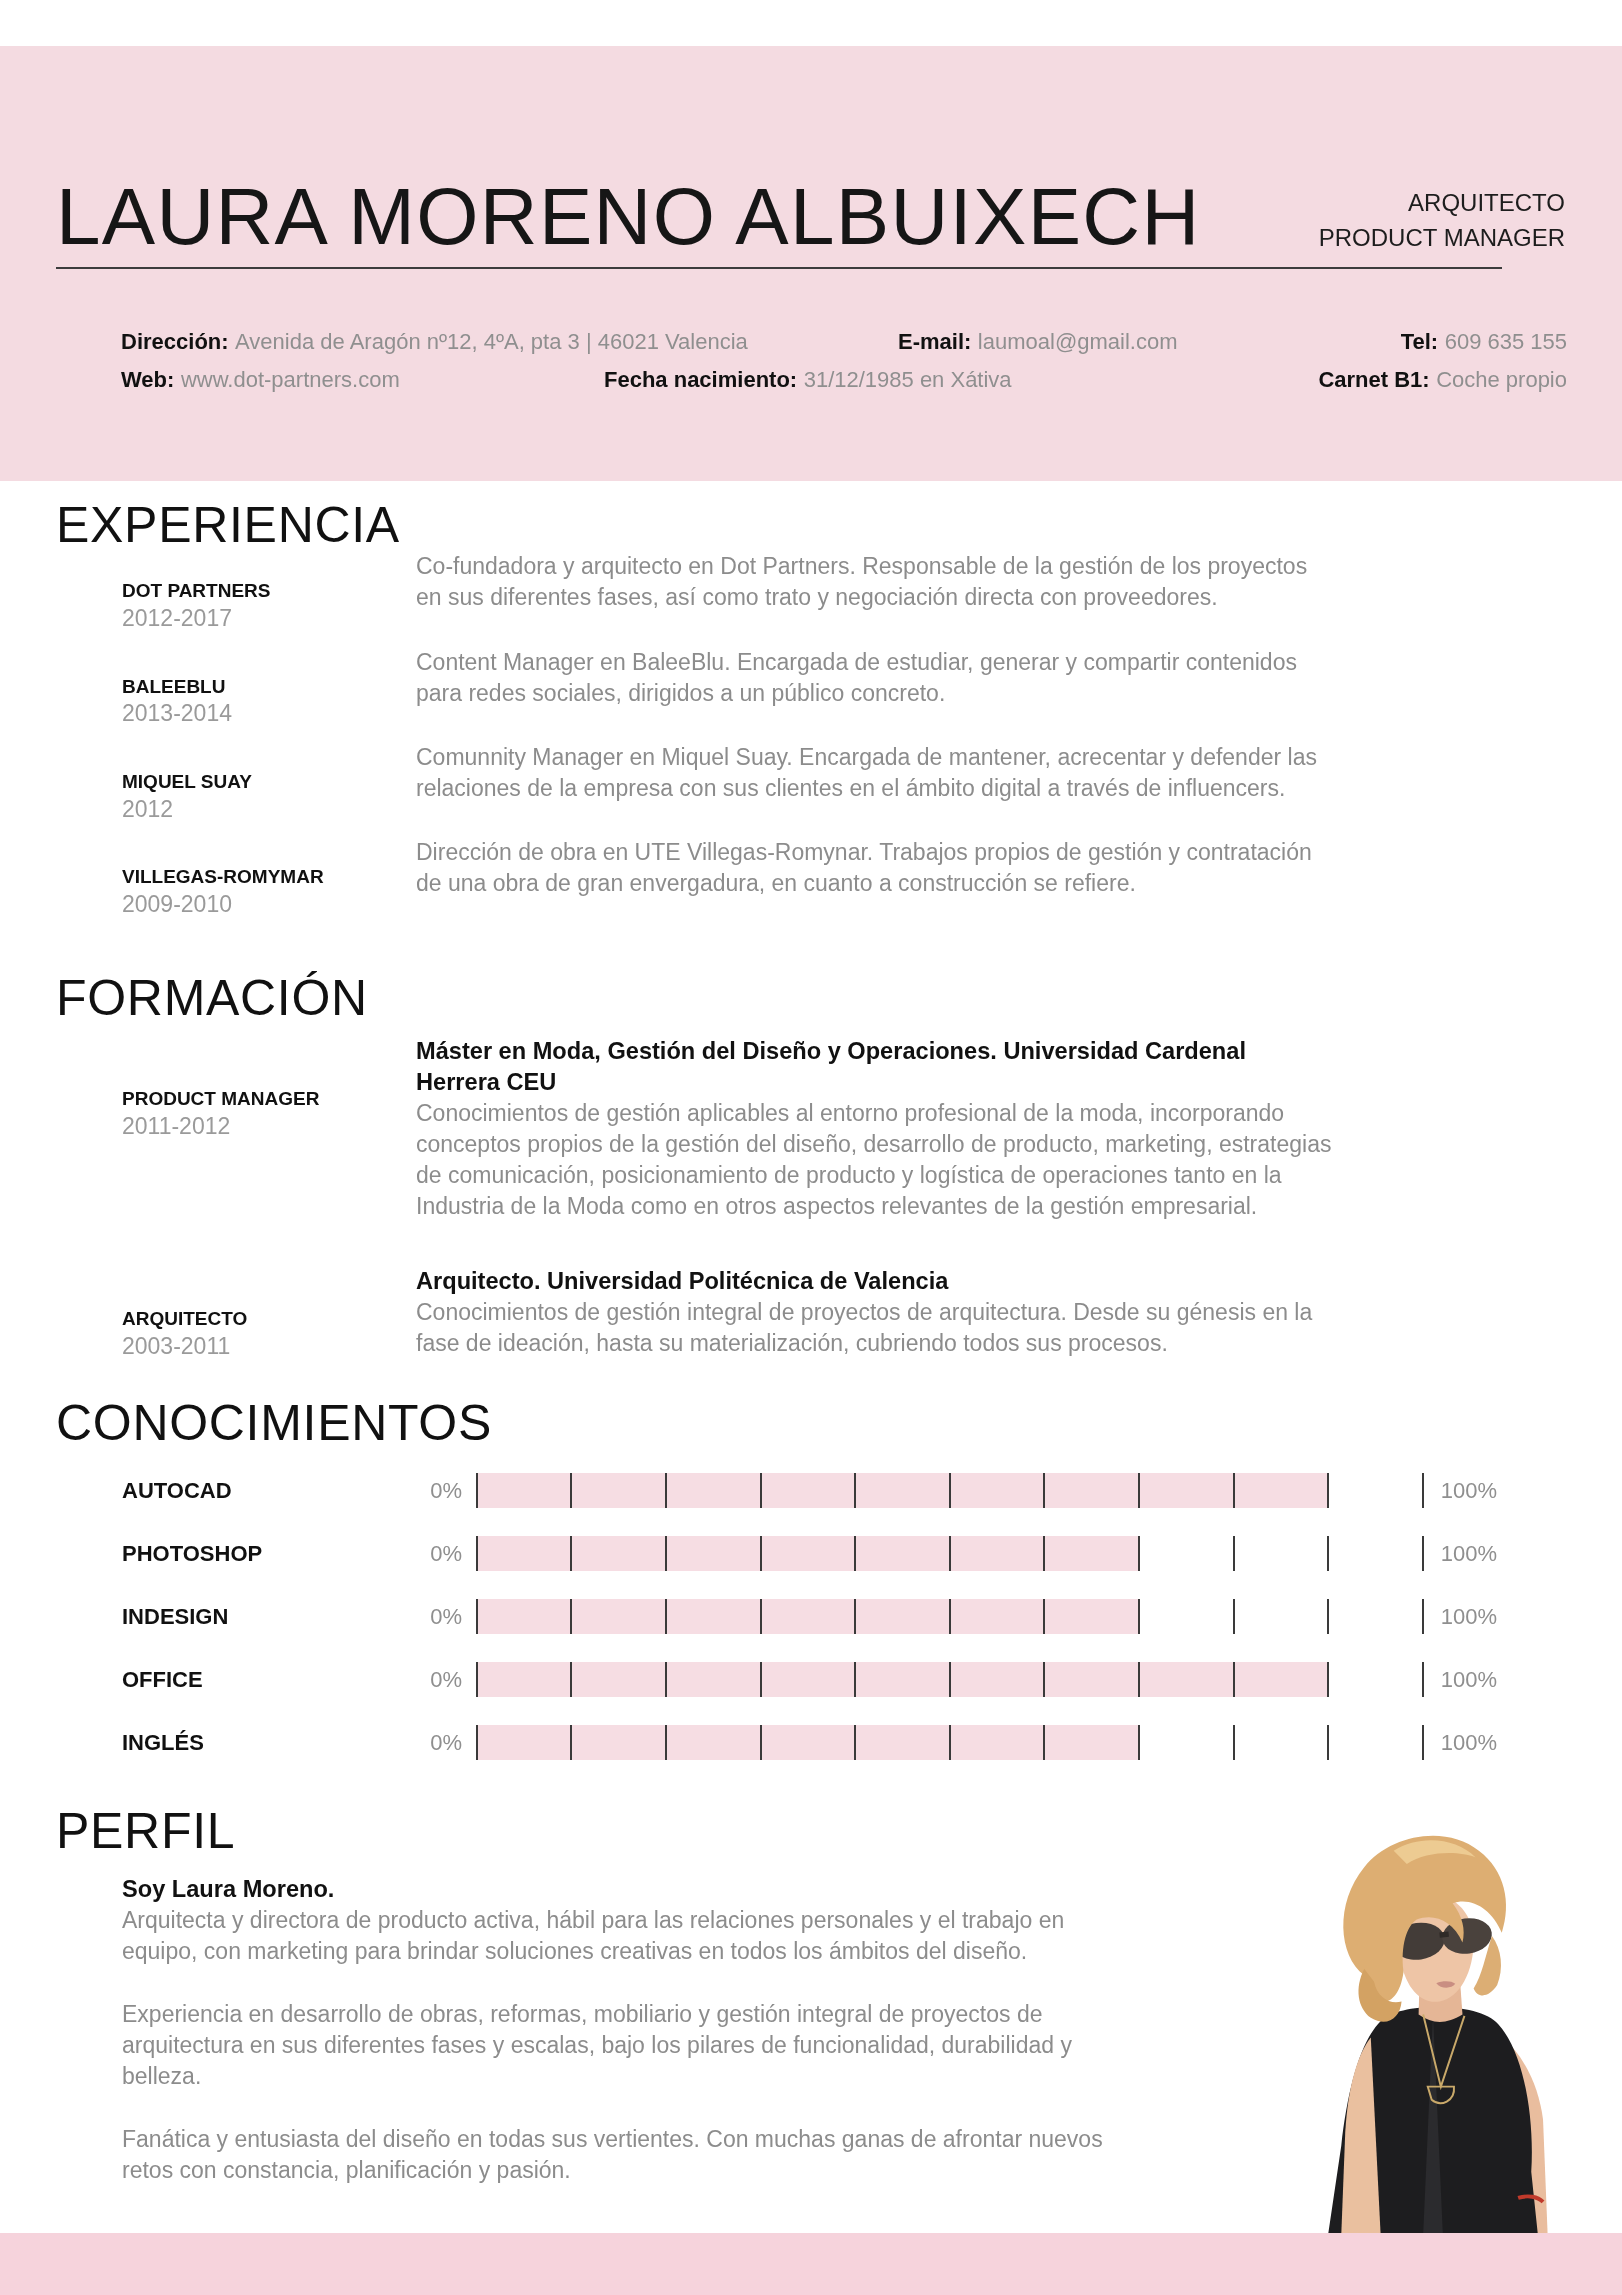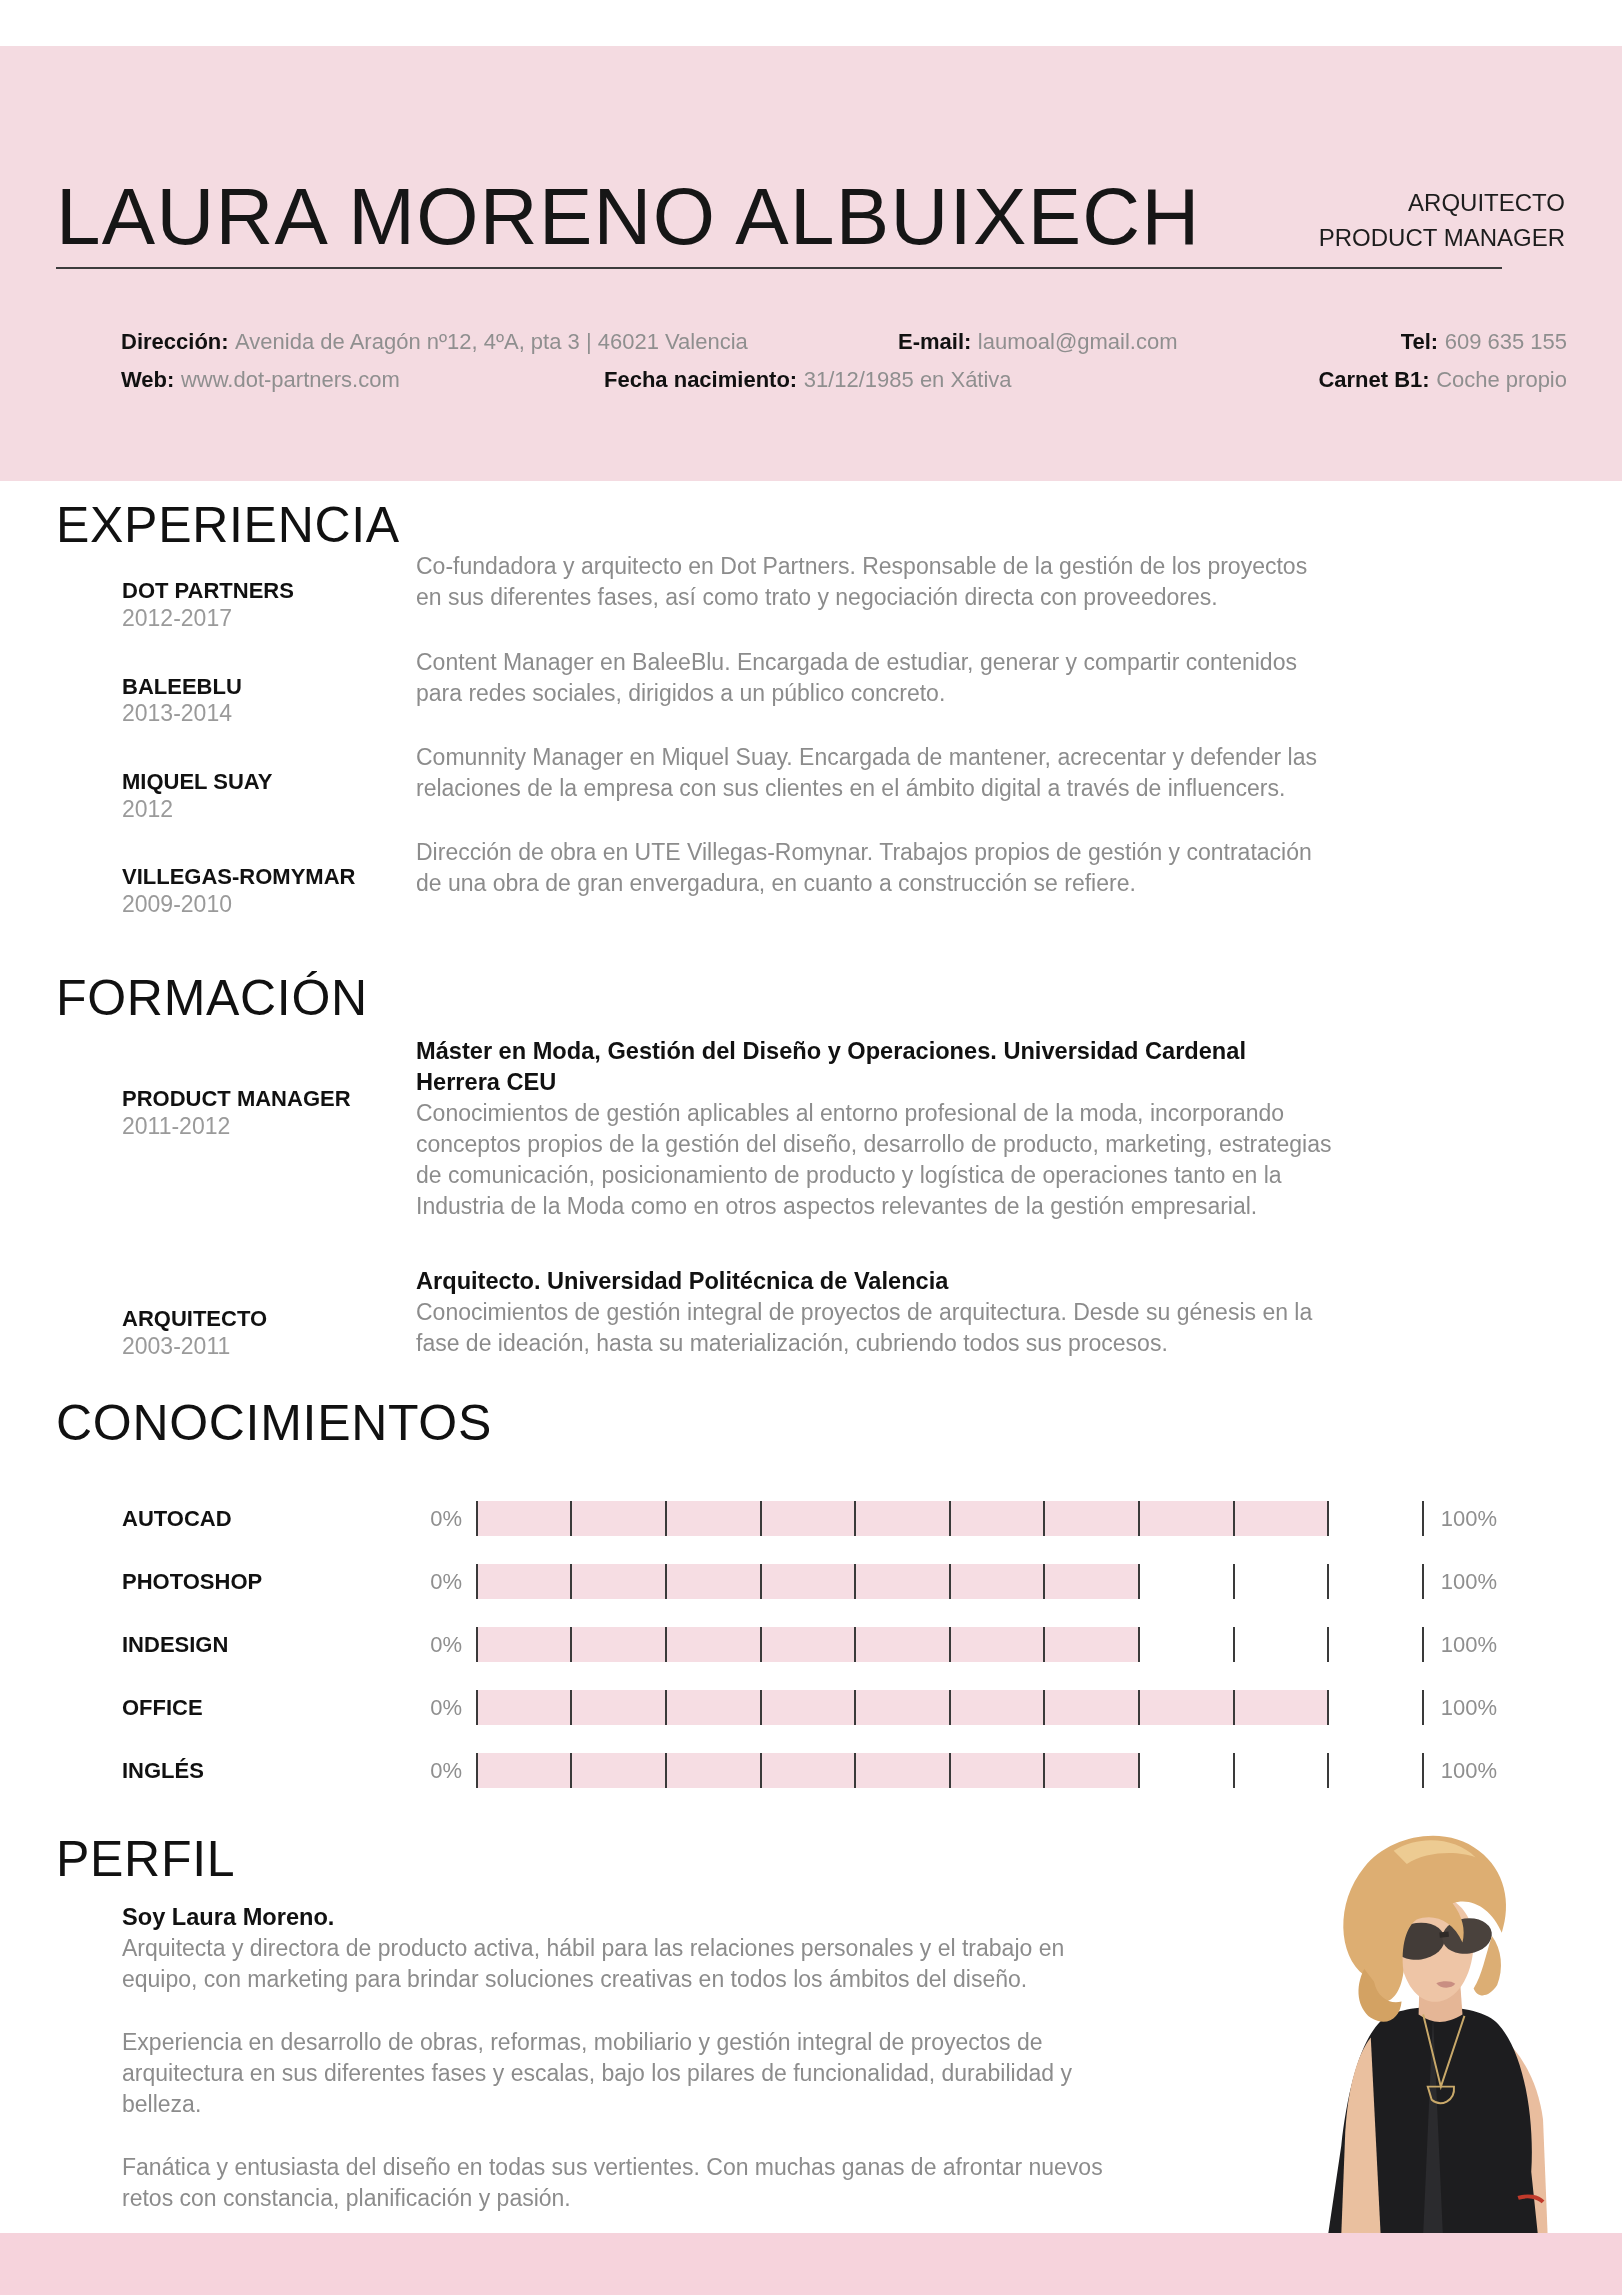--- a/index.html
+++ b/index.html
@@ -30,31 +30,31 @@
   
   .main{position:absolute;top:481px;left:0;width:1623px;}
   .section-heading{margin:0 0 0 56px;font-size:50px;font-weight:400;line-height:52px;letter-spacing:0.7px;color:#111;}
   .h-exp{margin-top:18.3px;}
   .h-edu{margin-top:54px;}
   .h-skill{margin-top:37px;}
   .h-perfil{margin-top:45px;}
   
   .xp-row{display:flex;margin:0 0 14.4px 122px;}
   .xp-left{width:294px;flex:0 0 294px;padding-top:26px;}
-  .xp-company{font-size:22px;font-weight:700;line-height:27.5px;color:#111;}
+  .xp-company{font-size:19px;font-weight:700;line-height:27.5px;color:#111;}
   .xp-dates{font-size:23px;line-height:27.5px;color:var(--date-gray);}
   .xp-desc{width:916px;font-size:23px;line-height:31px;color:var(--gray);}
   .edu-row1 .xp-left{padding-top:49px;}
   .edu-row2 .xp-left{padding-top:39px;}
   .edu-title{font-size:23.6px;font-weight:700;line-height:31px;color:#111;}
   .edu-block{width:916px;}
   .edu-row1{margin-top:11.8px;}
   .edu-row2{margin-top:44px;margin-bottom:0;}
   
-  .skills{margin-top:52px;}
+  .skills{margin-top:24px;}
   .skill-row{display:flex;align-items:center;margin:0 0 28px 122px;height:35px;}
   .skill-name{width:294px;flex:0 0 294px;font-size:22px;font-weight:700;color:#111;}
   .pct{color:#8f8f8f;font-size:22px;}
   .pct-0{width:46px;flex:0 0 46px;text-align:right;margin-right:14.4px;}
   .pct-100{margin-left:18.3px;}
   .bar-track{position:relative;width:946px;flex:0 0 946px;height:35px;}
   .bar-fill{position:absolute;left:0;top:0;height:100%;background:var(--pink-bar);}
   .tick{position:absolute;top:0;bottom:0;width:2px;margin-left:-0.7px;background:var(--tick);}
   
   .profile-block{margin:16.4px 0 0 122px;width:1001px;}

